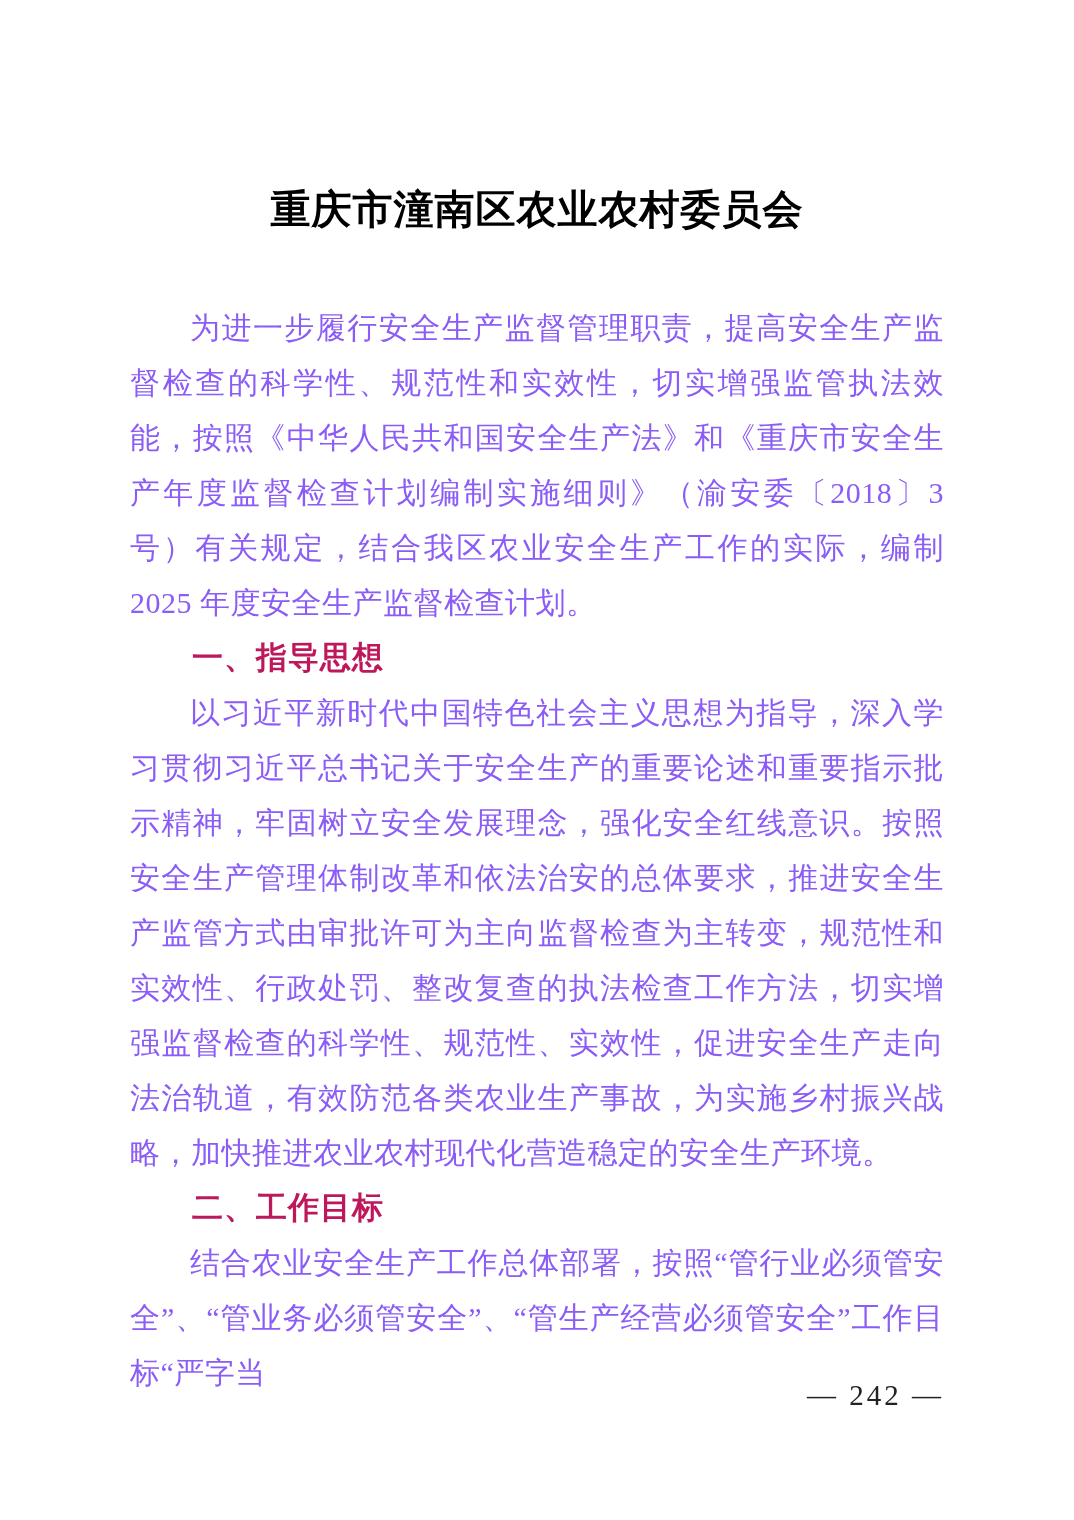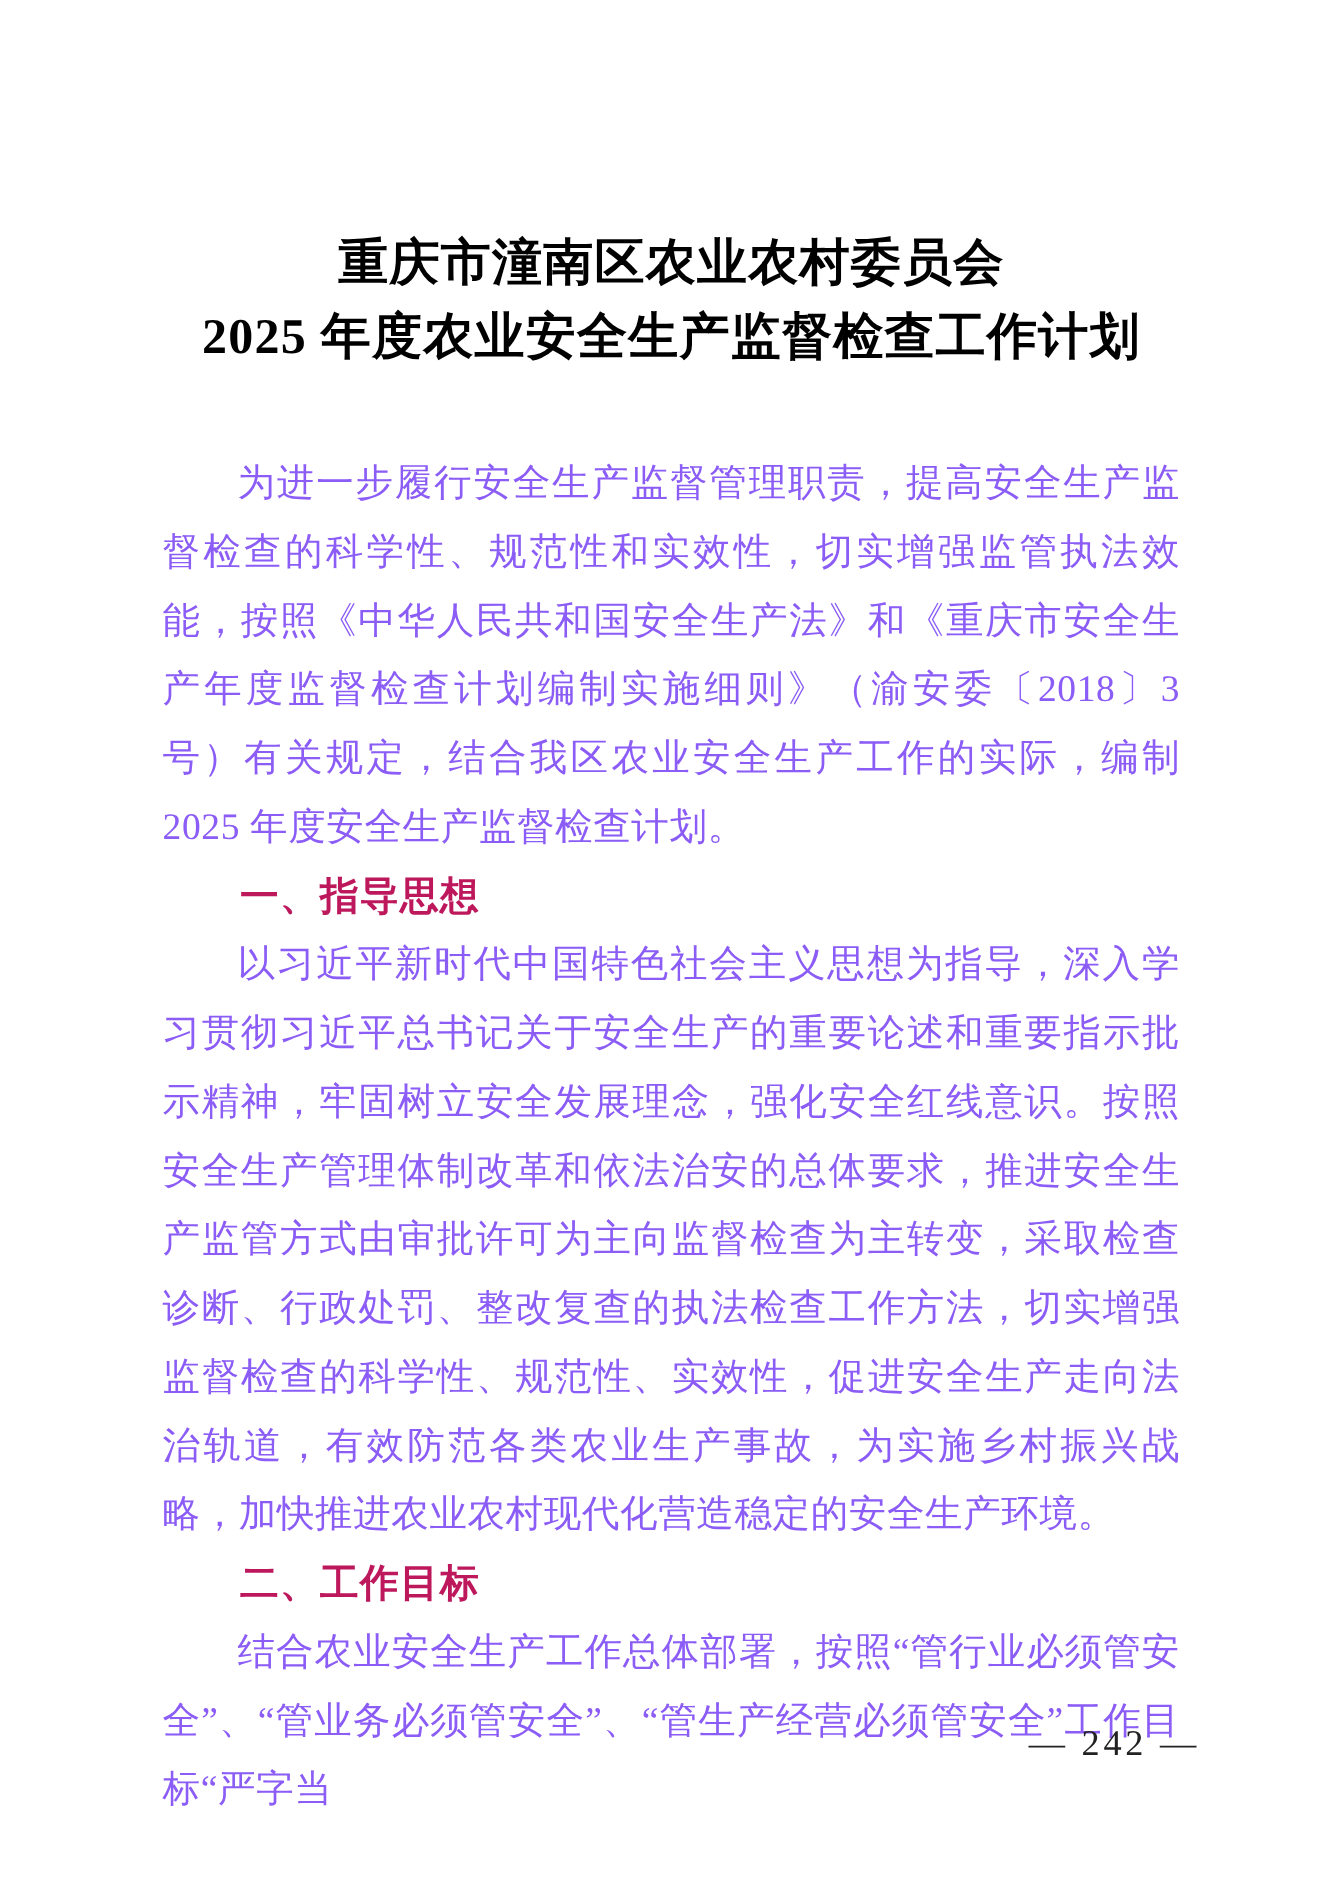--- a/index.html
+++ b/index.html
@@ -46,41 +46,40 @@
     font-weight: bold;
     font-size: 31px;
     line-height: 55px;
     text-indent: 2em;
     color: #be185d;
     letter-spacing: 1px;
   }
   .page-number {
     position: absolute;
     top: 1378px;
-    right: 114px;
+    right: 130px;
     font-size: 29px;
     line-height: 34px;
     color: #222222;
     letter-spacing: 3px;
     font-family: "Liberation Serif", "DejaVu Serif", serif;
   }
 </style>
 </head>
 <body>
 
 <div class="page">
 
   <h1 class="doc-title">
     <span class="title-line">重庆市潼南区农业农村委员会</span>
-    <span class="title-line">2025 年度农业安全生产监督检查工作计划</span>
   </h1>
 
   <div class="doc-body">
     <p class="para">为进一步履行安全生产监督管理职责，提高安全生产监督检查的科学性、规范性和实效性，切实增强监管执法效能，按照《中华人民共和国安全生产法》和《重庆市安全生产年度监督检查计划编制实施细则》（渝安委〔2018〕3 号）有关规定，结合我区农业安全生产工作的实际，编制 2025 年度安全生产监督检查计划。</p>
     <h2 class="section-heading">一、指导思想</h2>
-    <p class="para">以习近平新时代中国特色社会主义思想为指导，深入学习贯彻习近平总书记关于安全生产的重要论述和重要指示批示精神，牢固树立安全发展理念，强化安全红线意识。按照安全生产管理体制改革和依法治安的总体要求，推进安全生产监管方式由审批许可为主向监督检查为主转变，采取检查诊断、行政处罚、整改复查的执法检查工作方法，切实增强监督检查的科学性、规范性、实效性，促进安全生产走向法治轨道，有效防范各类农业生产事故，为实施乡村振兴战略，加快推进农业农村现代化营造稳定的安全生产环境。</p>
+    <p class="para">以习近平新时代中国特色社会主义思想为指导，深入学习贯彻习近平总书记关于安全生产的重要论述和重要指示批示精神，牢固树立安全发展理念，强化安全红线意识。按照安全生产管理体制改革和依法治安的总体要求，推进安全生产监管方式由审批许可为主向监督检查为主转变，规范性和实效性、行政处罚、整改复查的执法检查工作方法，切实增强监督检查的科学性、规范性、实效性，促进安全生产走向法治轨道，有效防范各类农业生产事故，为实施乡村振兴战略，加快推进农业农村现代化营造稳定的安全生产环境。</p>
     <h2 class="section-heading">二、工作目标</h2>
     <p class="para">结合农业安全生产工作总体部署，按照“管行业必须管安全”、“管业务必须管安全”、“管生产经营必须管安全”工作目标“严字当</p>
   </div>
 
   <div class="page-number">— 242 —</div>
 
 </div>
 
 </body></html>

